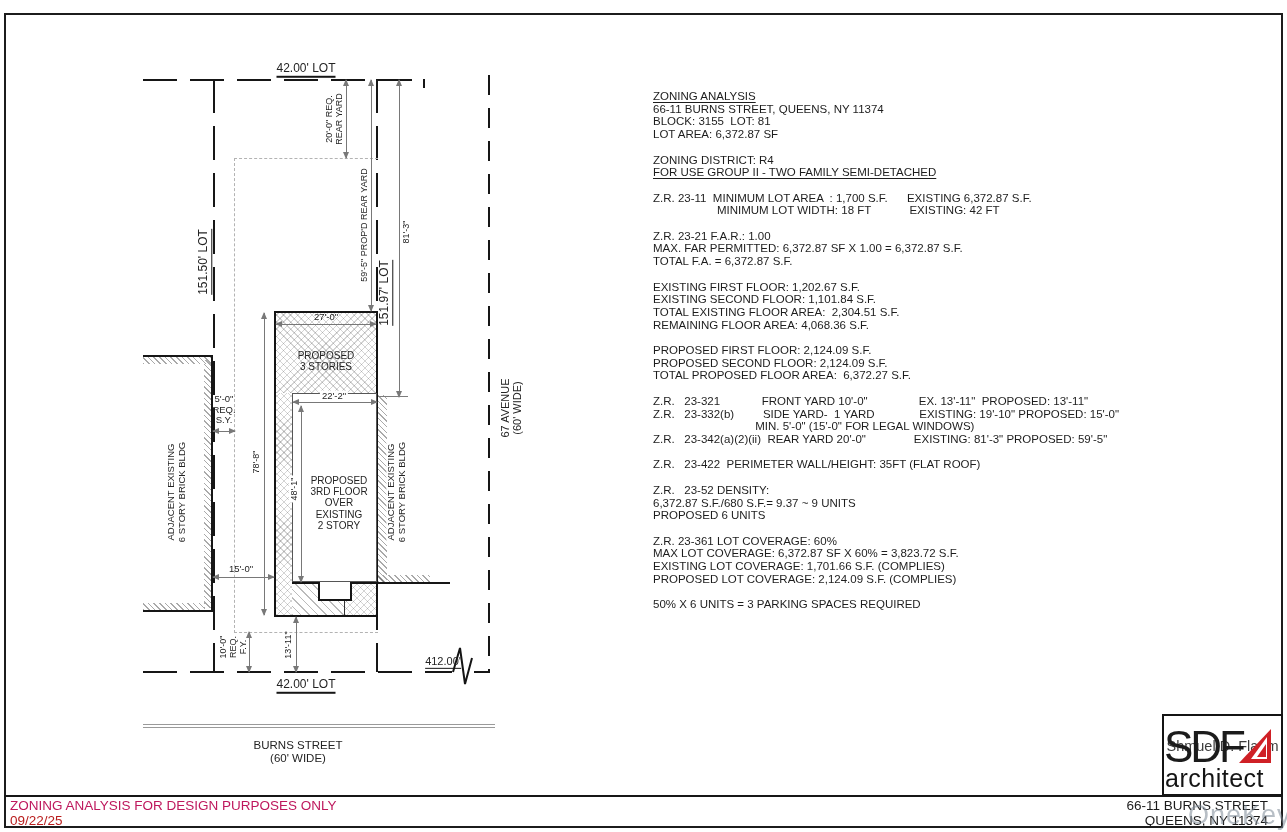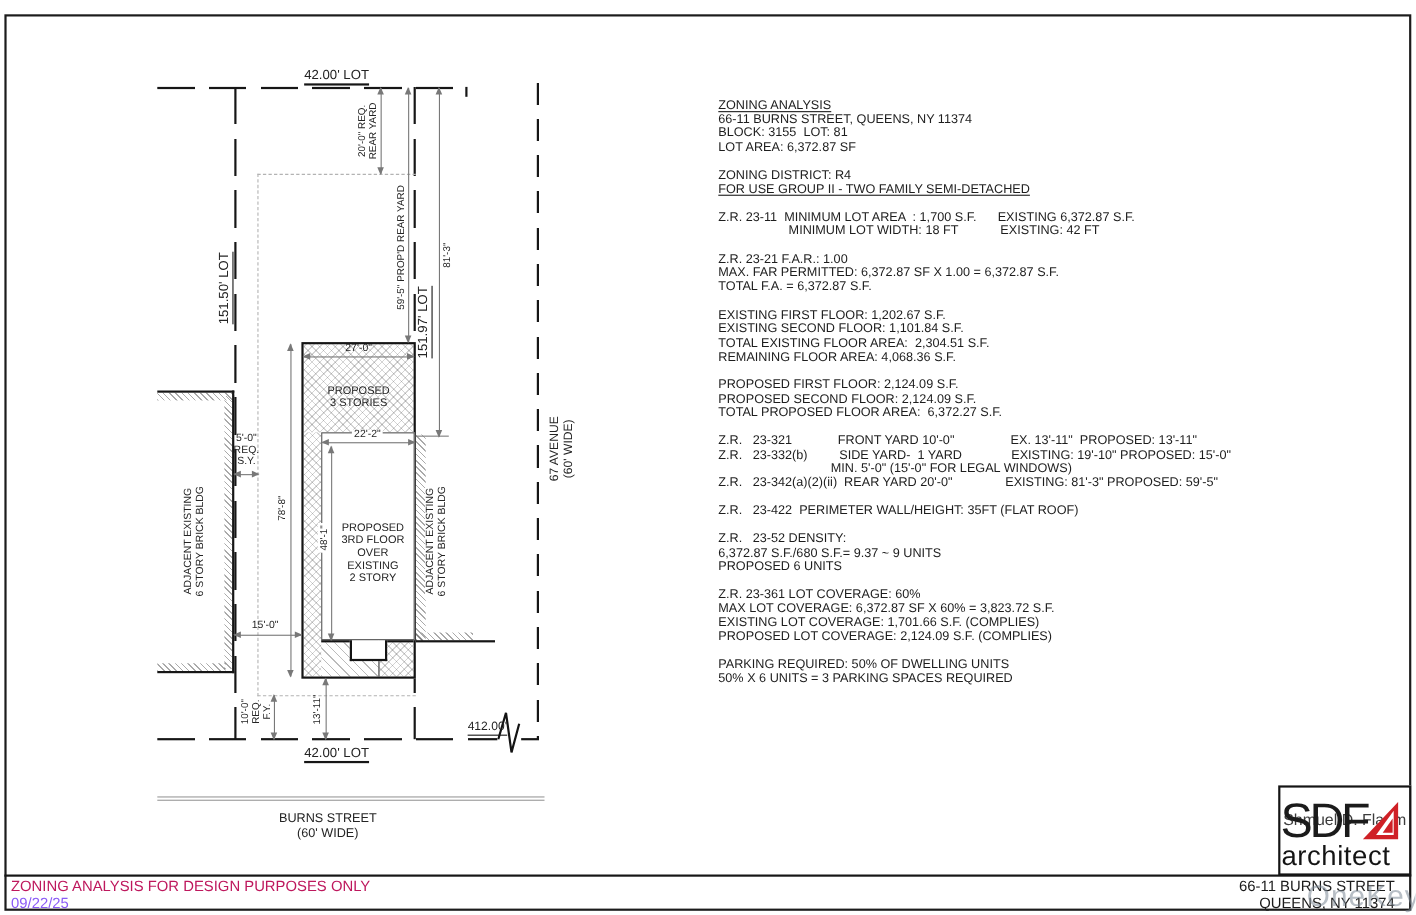--- a/index.html
+++ b/index.html
@@ -58,21 +58,21 @@
   .notch{position:absolute;left:318px;top:582px;width:34px;height:19px;background:#fff;
         border:2px solid #141414;border-top:none;box-sizing:border-box;}
   
   .tblock{position:absolute;left:1162px;top:714px;width:121px;height:82px;background:#fff;
         border:2px solid #141414;box-sizing:border-box;}
   .arch-name{position:absolute;left:1164px;top:715px;width:117px;text-align:center;
         font-size:14.5px;color:#3c3c3c;margin-top:23px;}
   .sdf{position:absolute;left:1164px;top:722px;font-size:44px;letter-spacing:-3px;color:#1b1b1b;}
   .architect{position:absolute;left:1165px;top:764px;font-size:25px;letter-spacing:.5px;color:#141414;}
   .fline1{position:absolute;left:10px;top:798px;font-size:13.5px;color:#be185d;}
-  .fline2{position:absolute;left:10px;top:813px;font-size:13.5px;color:#8b5cf6;}
+  .fline2{position:absolute;left:10px;top:813px;font-size:13.5px;color:#b91c1c;}
   .fright{position:absolute;left:1040px;top:798px;width:228px;text-align:right;
         font-size:13.5px;color:#1b1b1b;line-height:15px;}
   .wmark{position:absolute;left:1188px;top:800px;font-size:27px;letter-spacing:1px;
         color:rgba(123,137,150,0.55);}
 </style>
 </head>
 <body>
 
 <div class="sheet">
   <div class="page-border"></div>
@@ -200,21 +200,20 @@
       <div class="nline">&nbsp;</div>
       <div class="nline">Z.R.   23-52 DENSITY:</div>
       <div class="nline">6,372.87 S.F./680 S.F.= 9.37 ~ 9 UNITS</div>
       <div class="nline">PROPOSED 6 UNITS</div>
       <div class="nline">&nbsp;</div>
       <div class="nline">Z.R. 23-361 LOT COVERAGE: 60%</div>
       <div class="nline">MAX LOT COVERAGE: 6,372.87 SF X 60% = 3,823.72 S.F.</div>
       <div class="nline">EXISTING LOT COVERAGE: 1,701.66 S.F. (COMPLIES)</div>
       <div class="nline">PROPOSED LOT COVERAGE: 2,124.09 S.F. (COMPLIES)</div>
       <div class="nline">&nbsp;</div>
-      <div class="nline">PARKING REQUIRED: 50% OF DWELLING UNITS</div>
       <div class="nline">50% X 6 UNITS = 3 PARKING SPACES REQUIRED</div>
     </div>
 
   <div class="tblock"></div>
   <div class="arch-name">Shmuel D. Flaum</div>
   <div class="sdf">SDF</div>
   <svg class="abs" style="left:1237px;top:727px;" width="36" height="38" viewBox="0 0 36 38">
     <polygon points="2,36 34,2 34,36" fill="#cf2026"></polygon>
     <polygon points="14,32 30,10 30,32" fill="#ffffff"></polygon>
     <polygon points="20,30 29,17 29,30" fill="#cf2026"></polygon>

